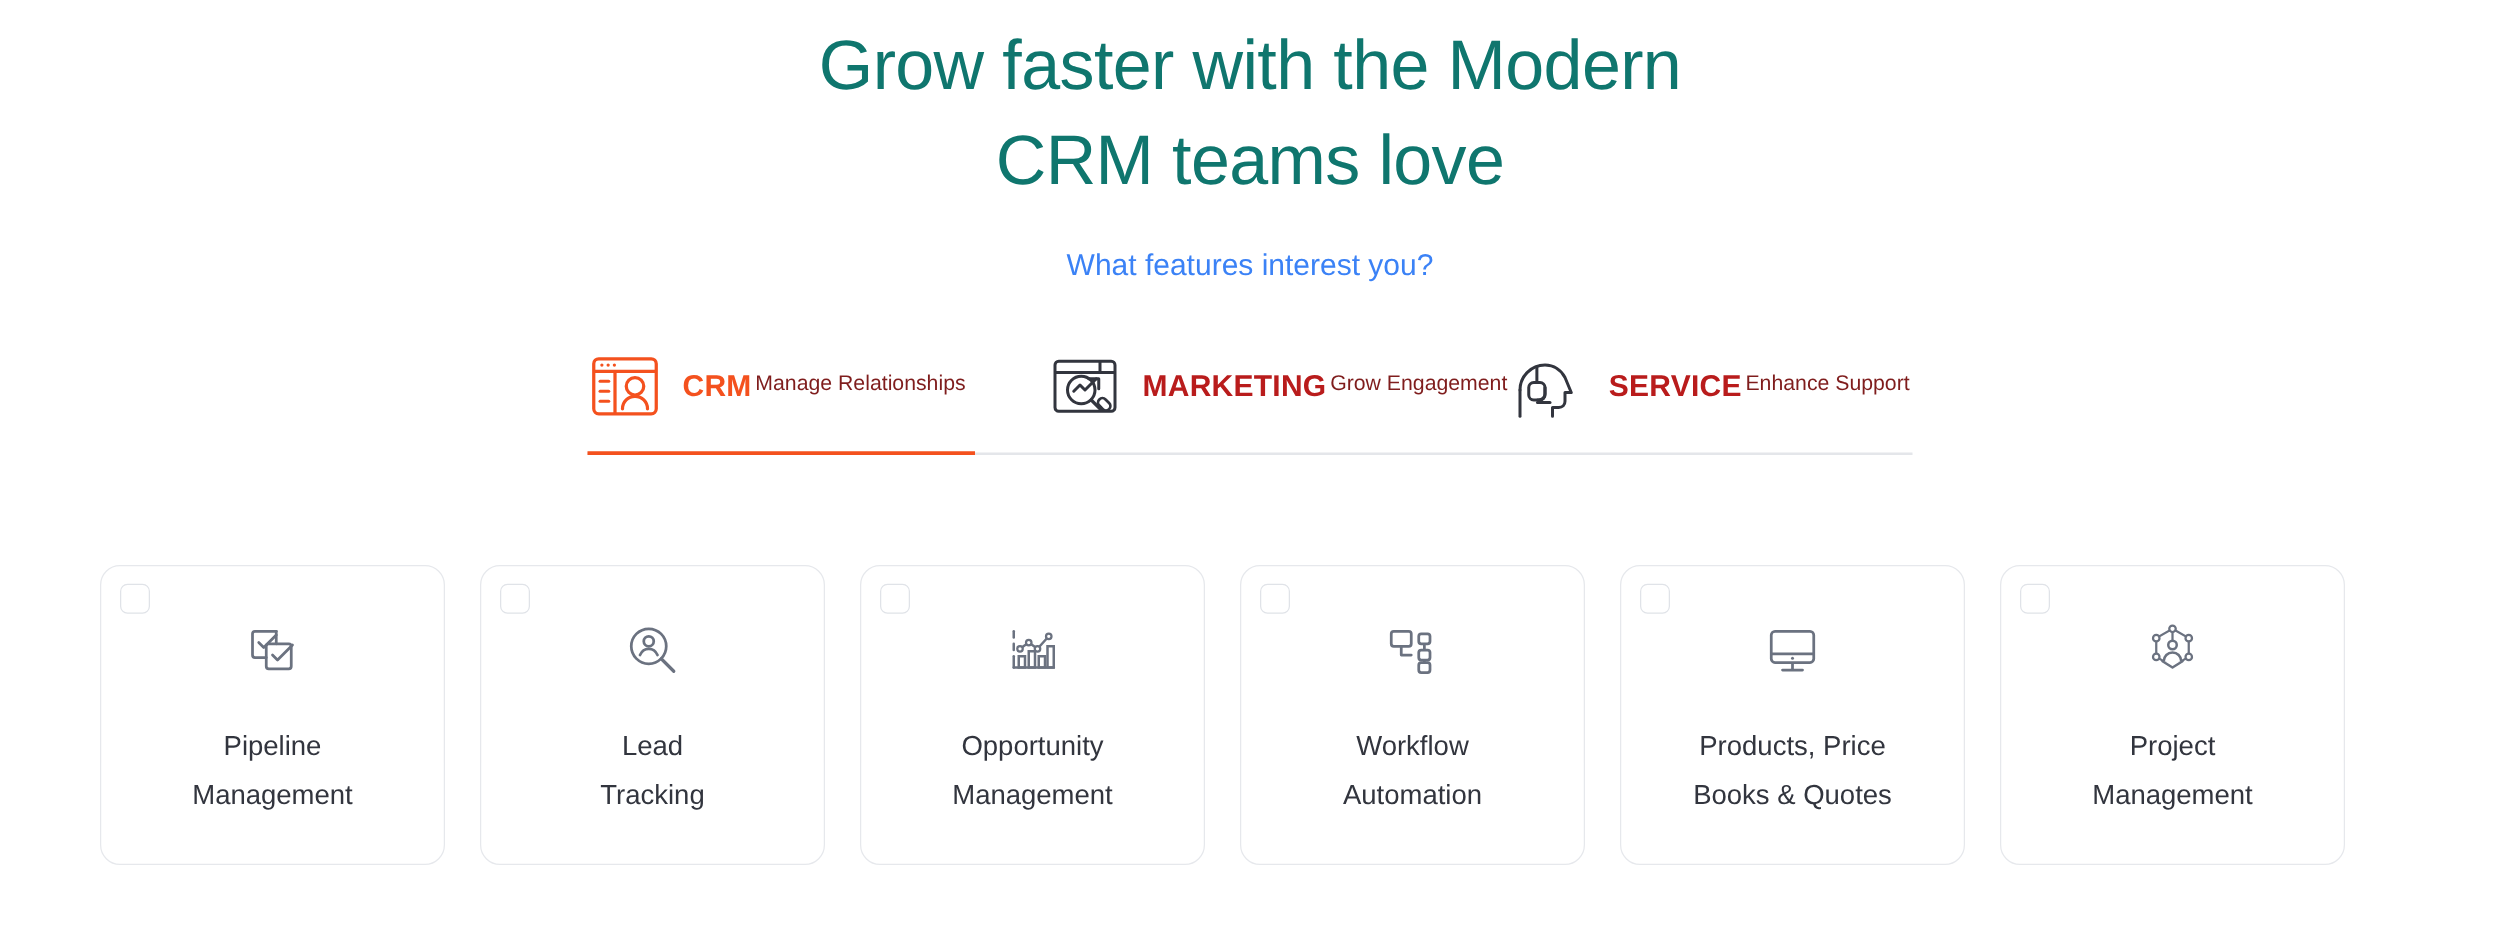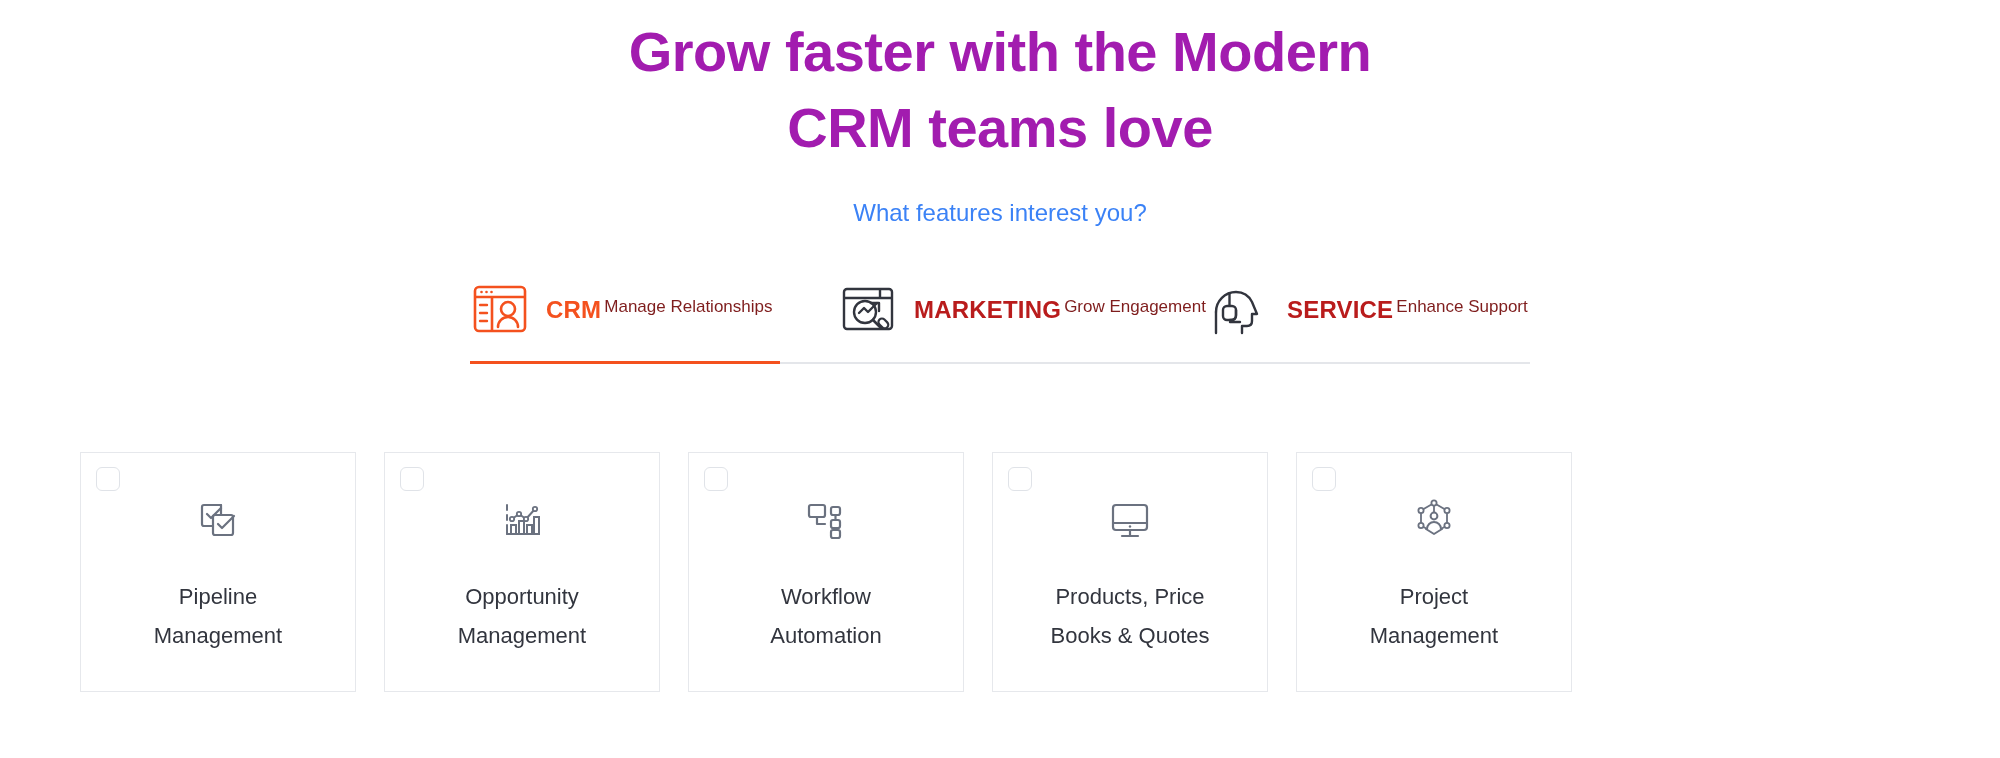--- a/index.html
+++ b/index.html
@@ -10,22 +10,22 @@
     font-family: "Liberation Sans", sans-serif;
     overflow: hidden;
   }
   .page { width: 2000px; height: 758px; position: relative; background:#fff; }
 
   
   .hero { padding-top: 14px; text-align: center; }
   .hero-title {
     font-size: 56px;
     line-height: 76px;
-    font-weight: bold;
-    color: #a21caf;
+    font-weight: normal;
+    color: #0f766e;
     letter-spacing: -0.5px;
   }
   .hero-sub {
     margin-top: 32px;
     font-size: 24px;
     line-height: 30px;
     color: #3b82f6;
     font-weight: normal;
   }
 
@@ -93,21 +93,21 @@
     position: absolute;
     top: 452px;
     left: 80px;
     display: flex;
     gap: 28px;
   }
   .card {
     width: 276px;
     height: 240px;
     border: 1px solid #E6E8EC;
-    border-radius: 0;
+    border-radius: 16px;
     background: #fff;
     position: relative;
     display: flex;
     flex-direction: column;
     align-items: center;
     cursor: pointer;
   }
   .card-checkbox {
     position: absolute;
     top: 14px;
@@ -216,20 +216,31 @@
         <path d="M27 9H10a2 2 0 0 0-2 2v17a2 2 0 0 0 2 2h9" stroke="#6B7280" stroke-width="2.2" stroke-linecap="round"></path>
         <path d="M27 9v10" stroke="#6B7280" stroke-width="2.2" stroke-linecap="round"></path>
         <path d="M13 18l4 4 10-10" stroke="#6B7280" stroke-width="2.2" stroke-linecap="round" stroke-linejoin="round"></path>
         <rect x="19" y="19" width="20" height="20" rx="2" stroke="#6B7280" stroke-width="2.2"></rect>
         <path d="M24 28l4 4 12-12" stroke="#6B7280" stroke-width="2.2" stroke-linecap="round" stroke-linejoin="round"></path>
       </svg>
       <div class="card-label">Pipeline
 Management</div>
     </div>
 
+    <div class="card">
+      <span class="card-checkbox"></span>
+      <svg class="card-icon" viewBox="0 0 48 48" fill="none">
+        <circle cx="21" cy="21" r="14" stroke="#6B7280" stroke-width="2.2"></circle>
+        <circle cx="21" cy="17" r="4" stroke="#6B7280" stroke-width="2.2"></circle>
+        <path d="M14 28c1.5-3.5 4-5 7-5s5.5 1.5 7 5" stroke="#6B7280" stroke-width="2.2" stroke-linecap="round"></path>
+        <line x1="31" y1="31" x2="41" y2="41" stroke="#6B7280" stroke-width="2.6" stroke-linecap="round"></line>
+      </svg>
+      <div class="card-label">Lead
+Tracking</div>
+    </div>
 
     <div class="card">
       <span class="card-checkbox"></span>
       <svg class="card-icon" viewBox="0 0 48 48" fill="none">
         <line x1="9" y1="9" x2="9" y2="14" stroke="#6B7280" stroke-width="2" stroke-linecap="round"></line>
         <line x1="9" y1="19" x2="9" y2="24" stroke="#6B7280" stroke-width="2" stroke-linecap="round"></line>
         <line x1="9" y1="29" x2="9" y2="38" stroke="#6B7280" stroke-width="2" stroke-linecap="round"></line>
         <line x1="9" y1="38" x2="41" y2="38" stroke="#6B7280" stroke-width="2" stroke-linecap="round"></line>
         <rect x="13" y="29" width="5" height="9" stroke="#6B7280" stroke-width="2"></rect>
         <rect x="21" y="25" width="5" height="13" stroke="#6B7280" stroke-width="2"></rect>

